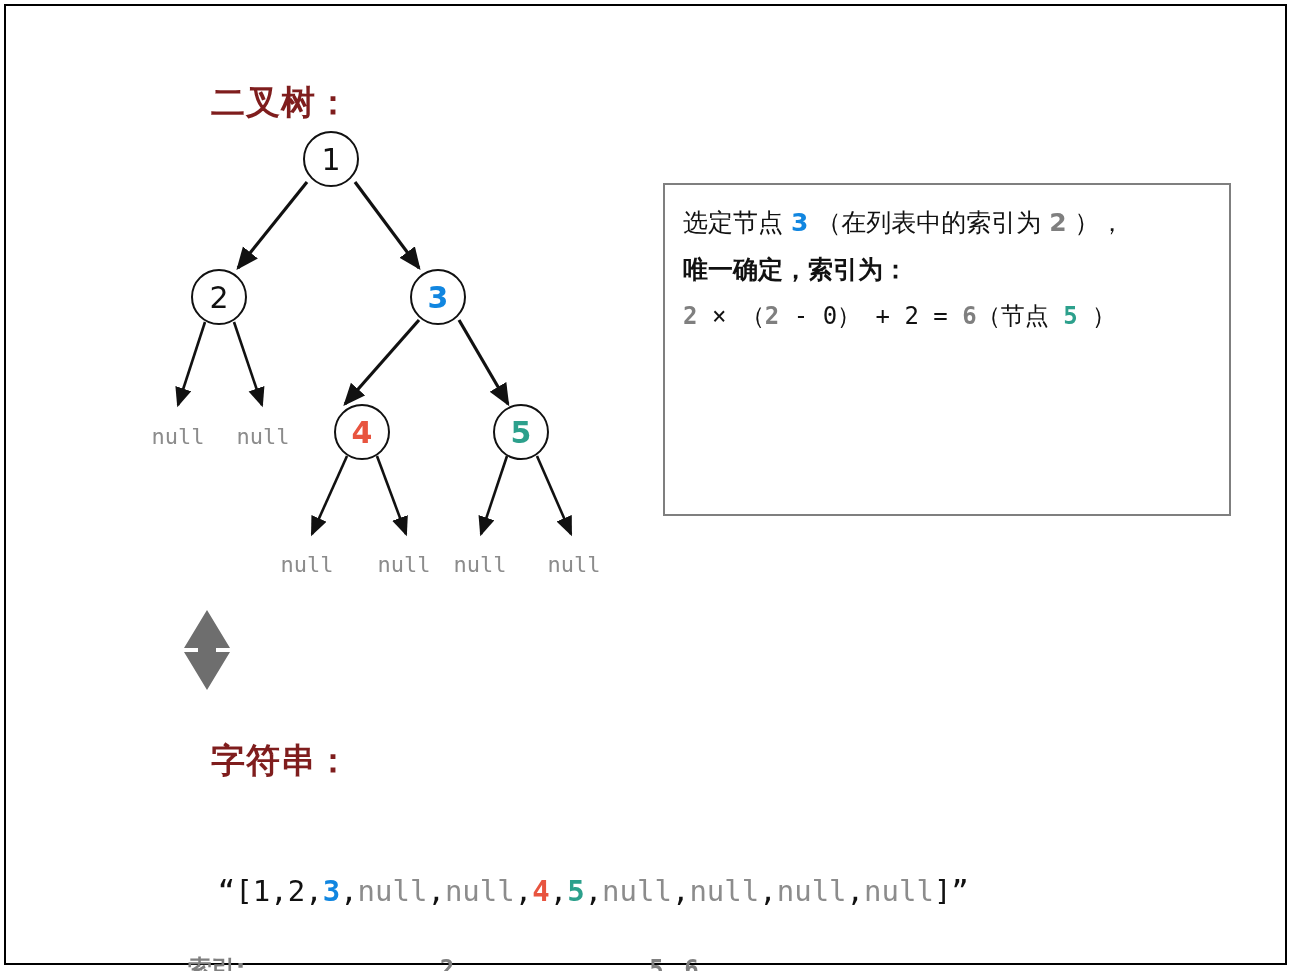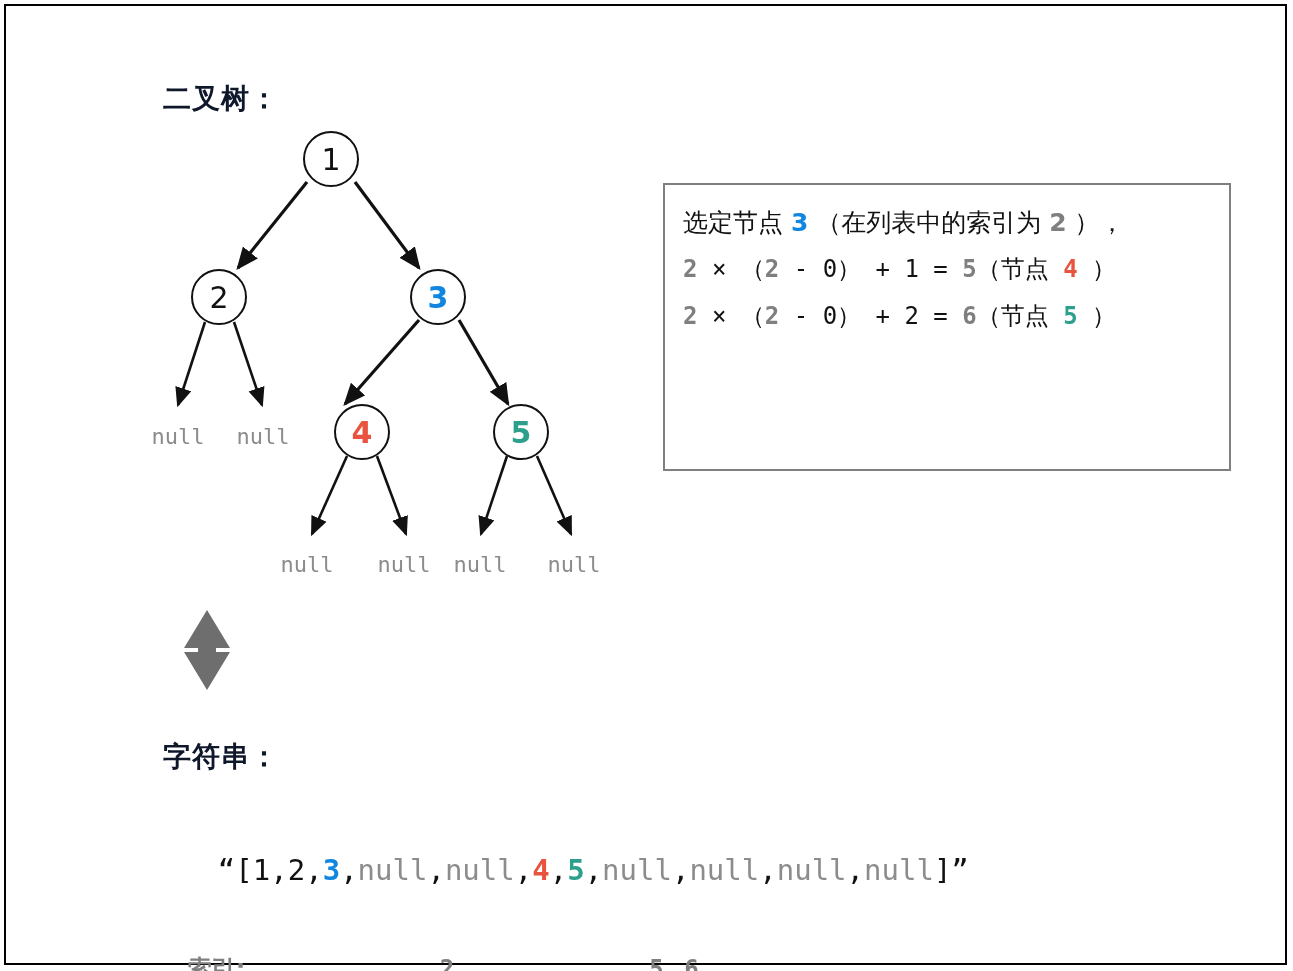--- a/index.html
+++ b/index.html
@@ -36,24 +36,25 @@
     width: 1293px;
     height: 971px;
     pointer-events: none;
   }
 
   
   .heading {
     position: absolute;
     font-family: "DejaVu Sans", "Liberation Sans", sans-serif;
     font-weight: bold;
-    font-size: 28px;
-    color: #0f172a;
+    font-size: 34px;
+    color: #7f1d1d;
     letter-spacing: 1px;
     white-space: nowrap;
+    margin-left: 48px;
   }
   #tree-heading { left: 163px; top: 80px; }
   #string-heading { left: 163px; top: 738px; }
 
   
   .node {
     position: absolute;
     width: 56px;
     height: 56px;
     border-radius: 50%;
@@ -81,21 +82,21 @@
     transform: translateX(-50%);
     z-index: 3;
   }
 
   
   .info-box {
     position: absolute;
     left: 663px;
     top: 183px;
     width: 568px;
-    height: 288px;
+    height: 333px;
     border: 2px solid #7f7f7f;
     box-sizing: border-box;
     background: #ffffff;
     padding: 14px 16px 0 18px;
   }
   .info-line {
     font-family: "DejaVu Sans", "Liberation Sans", sans-serif;
     font-size: 25px;
     color: #111111;
     line-height: 47px;
@@ -111,21 +112,21 @@
   .c-grey  { color: #7f7f7f; font-weight: bold; }
   .c-orange{ color: #E8543F; font-weight: bold; }
   .c-teal  { color: #2CA08C; font-weight: bold; }
   .c-black { color: #111111; }
   .c-nullg { color: #8c8c8c; }
 
   
   .string-line {
     position: absolute;
     left: 148px;
-    top: 819px;
+    top: 840px;
     font-family: "DejaVu Sans Mono", "Liberation Mono", monospace;
     font-size: 29px;
     color: #111111;
     white-space: pre;
     letter-spacing: 0px;
   }
   .index-row {
     position: absolute;
     left: 130px;
     top: 925px;
@@ -205,24 +206,22 @@
   <div class="null-label" style="left:480px; top:552px;">null</div>
   <div class="null-label" style="left:574px; top:552px;">null</div>
 
   <div class="info-box">
 
     <div class="info-line">
       <span class="c-black">选定节点 </span><span class="c-blue">3</span><span class="c-black"> （在列表中的索引为 </span><span class="c-grey">2</span><span class="c-black"> ），</span>
     </div>
 
 
-
-    <div class="info-line mono">
-      <span class="c-grey">2</span><span class="c-black"> × （</span><span class="c-grey">2</span><span class="c-black"> - </span><span class="c-black">0</span><span class="c-black">） + </span><span class="c-black">1</span><span class="c-black"> = </span><span class="c-grey">5</span><span class="c-black">（节点 </span><span class="c-orange">4</span><span class="c-black"> ）</span>
-    </div>
+    <div class="info-line bold-cn">唯一确定，索引为：</div>
+
 
     <div class="info-line mono">
       <span class="c-grey">2</span><span class="c-black"> × （</span><span class="c-grey">2</span><span class="c-black"> - </span><span class="c-black">0</span><span class="c-black">） + </span><span class="c-black">2</span><span class="c-black"> = </span><span class="c-grey">6</span><span class="c-black">（节点 </span><span class="c-teal">5</span><span class="c-black"> ）</span>
     </div>
   </div>
 
   <div class="string-line">
     <span class="c-black">“</span><span class="c-black">[</span><span id="token-stream"><span class="c-black">1</span><span class="c-black">,</span><span class="c-black">2</span><span class="c-black">,</span><span class="c-blue">3</span><span class="c-black">,</span><span class="c-nullg">null</span><span class="c-black">,</span><span class="c-nullg">null</span><span class="c-black">,</span><span class="c-orange">4</span><span class="c-black">,</span><span class="c-teal">5</span><span class="c-black">,</span><span class="c-nullg">null</span><span class="c-black">,</span><span class="c-nullg">null</span><span class="c-black">,</span><span class="c-nullg">null</span><span class="c-black">,</span><span class="c-nullg">null</span></span><span class="c-black">]</span><span class="c-black">”</span>
   </div>
 

